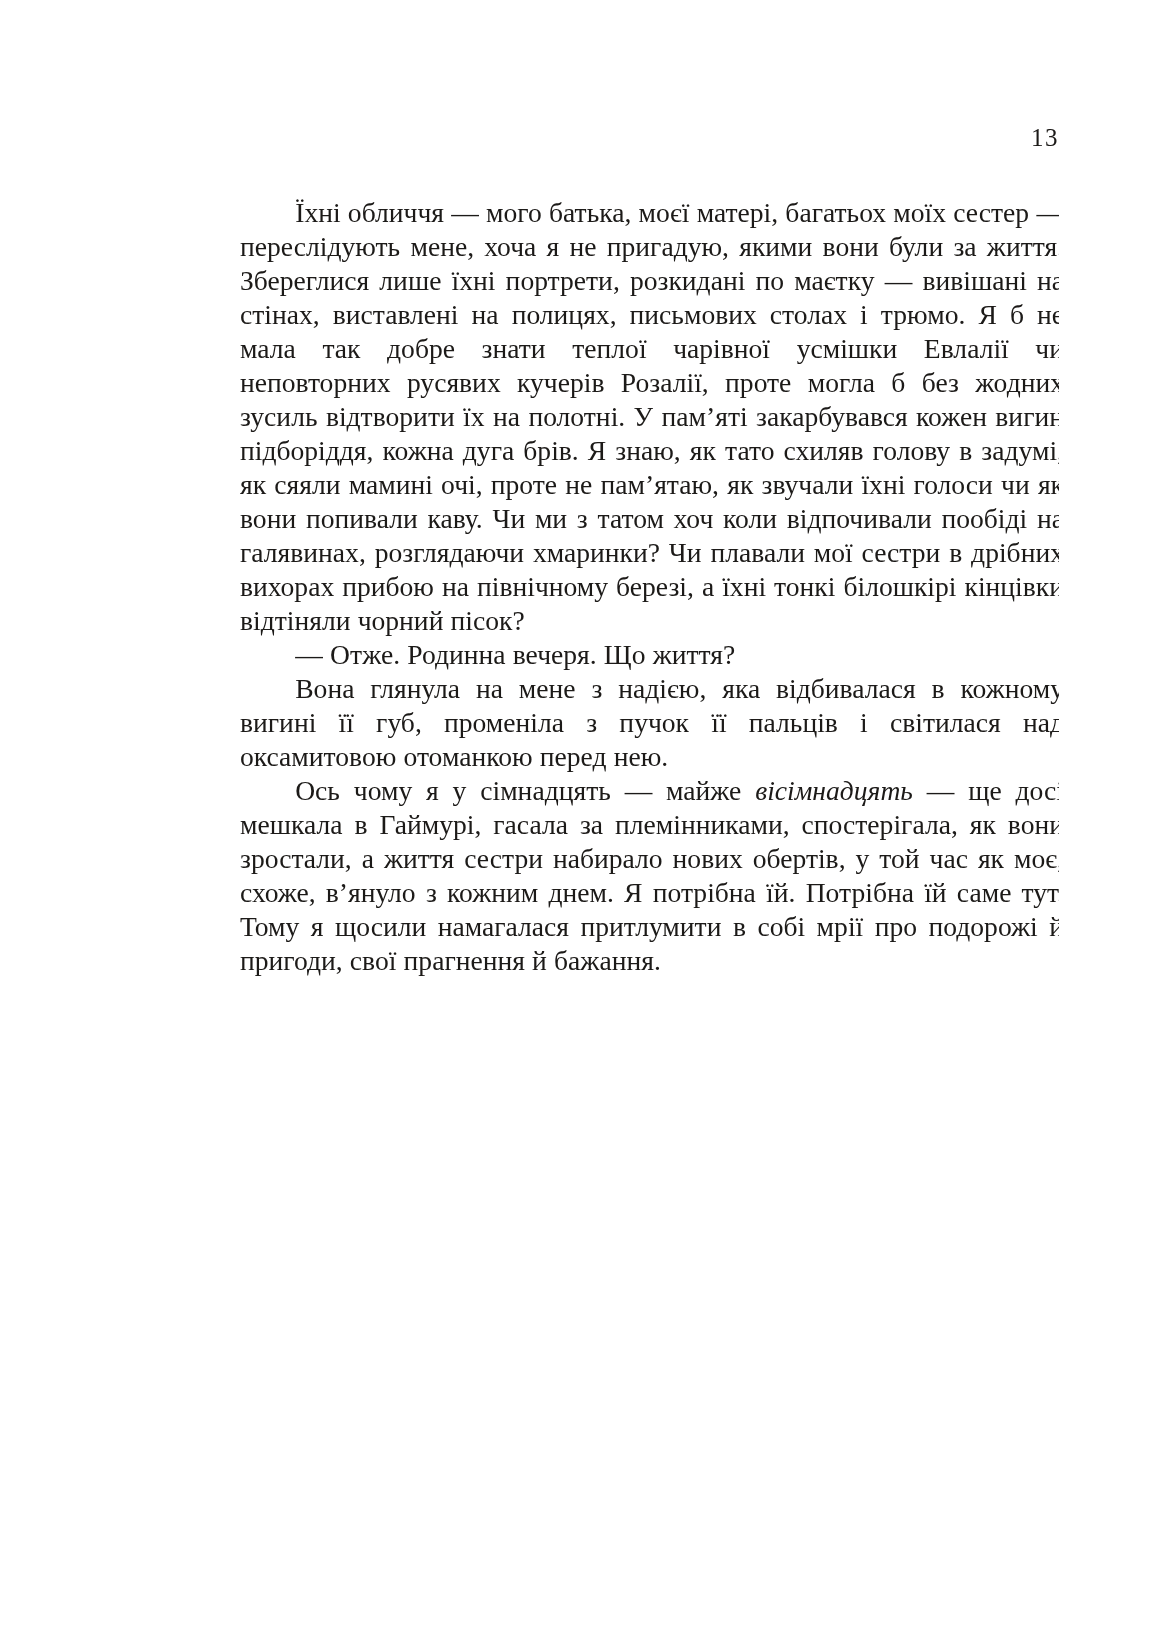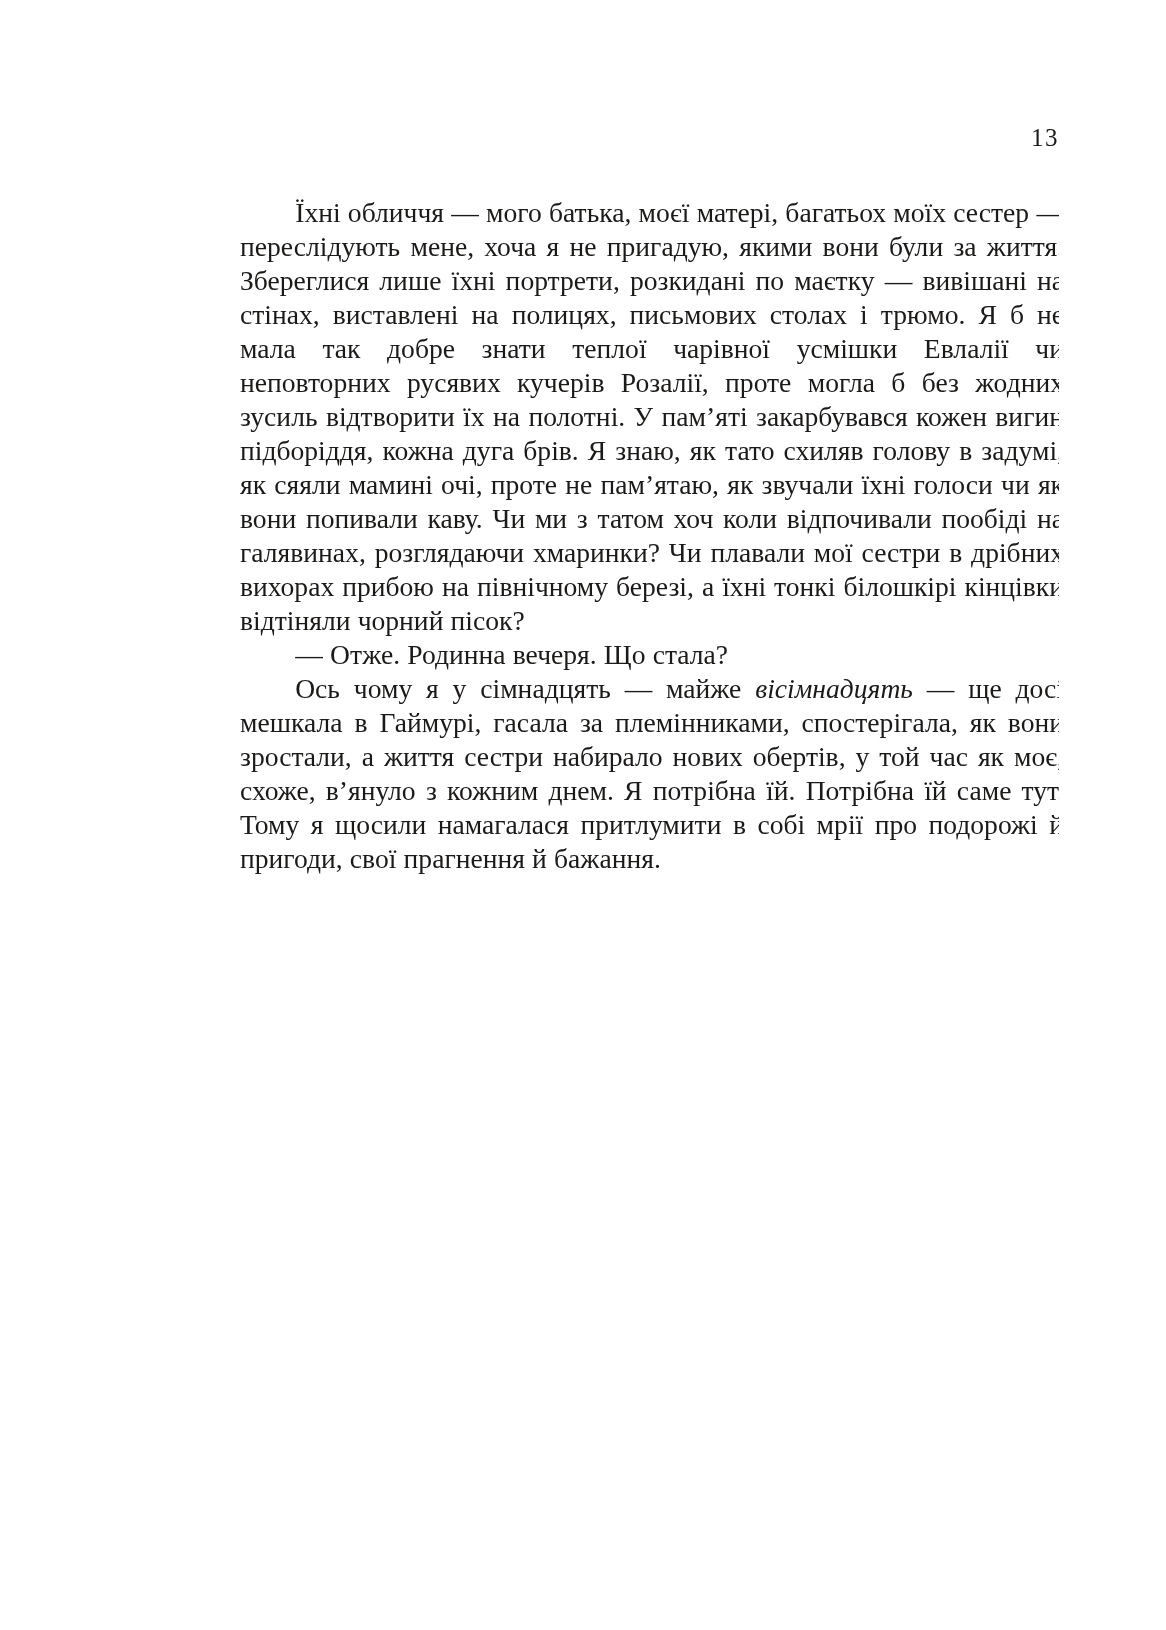--- a/index.html
+++ b/index.html
@@ -76,21 +76,22 @@
 <div class="page">
 
   <div class="folio">13</div>
 
   <div class="textblock">
 
     <p class="para">Їхні обличчя — мого батька, моєї матері, багатьох моїх сестер — переслідують мене, хоча я не пригадую, якими вони були за життя. Збереглися лише їхні портрети, розкидані по маєтку — вивішані на стінах, виставлені на полицях, письмових столах і трюмо. Я б не мала так добре знати теплої чарівної усмішки Евлалії чи неповторних русявих кучерів Розалії, проте могла б без жодних зусиль відтворити їх на полотні. У пам’яті закарбувався кожен вигин підборіддя, кожна дуга брів. Я знаю, як тато схиляв голову в задумі, як сяяли мамині очі, проте не пам’ятаю, як звучали їхні голоси чи як вони попивали каву. Чи ми з татом хоч коли відпочивали пообіді на галявинах, розглядаючи хмаринки? Чи плавали мої сестри в дрібних вихорах прибою на північному березі, а їхні тонкі білошкірі кінцівки відтіняли чорний пісок?</p>
 
 
 
-    <p class="para dialogue">— Отже. Родинна вечеря. Що стала?</p>
+    <p class="para dialogue">— Отже. Родинна вечеря. Що життя?</p>
 
+    <p class="para">Вона глянула на мене з надією, яка відбивалася в кожному вигині її губ, променіла з пучок її пальців і світилася над оксамитовою отоманкою перед нею.</p>
 
 
     <p class="para"><span>Ось чому я у сімнадцять — майже </span><em>вісімнадцять</em><span> — ще досі мешкала в Гаймурі, гасала за племінниками, спостерігала, як вони зростали, а життя сестри набирало нових обертів, у той час як моє, схоже, в’януло з кожним днем. Я потрібна їй. Потрібна їй саме тут. Тому я щосили намагалася притлумити в собі мрії про подорожі й пригоди, свої прагнення й бажання.</span></p>
 
   </div>
 
 </div>
 
 </body></html>

